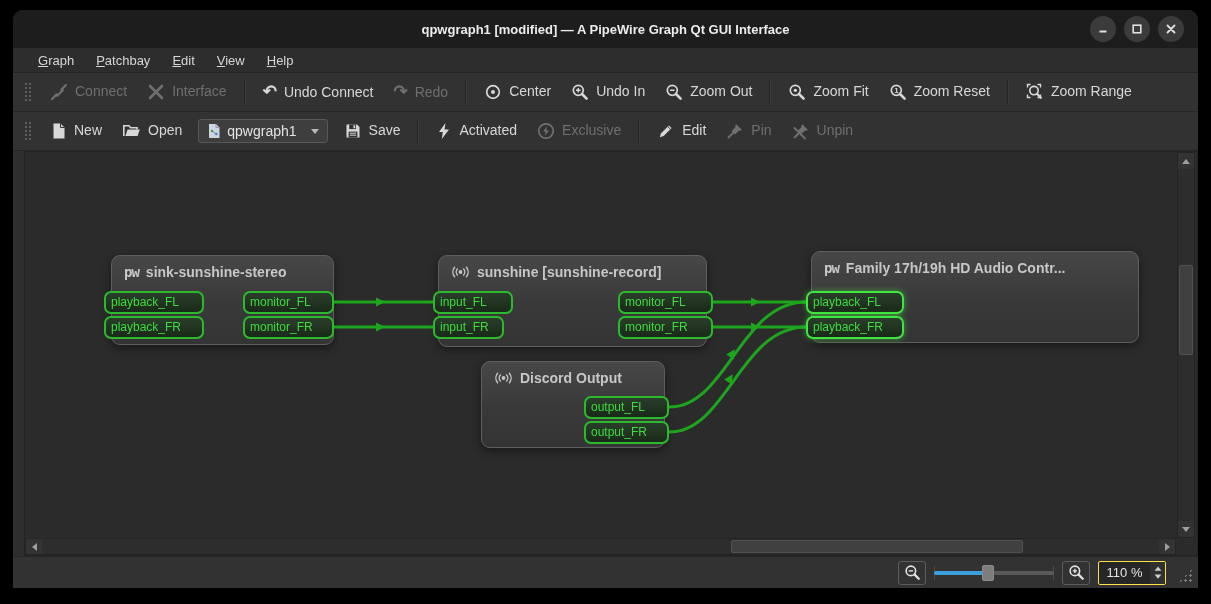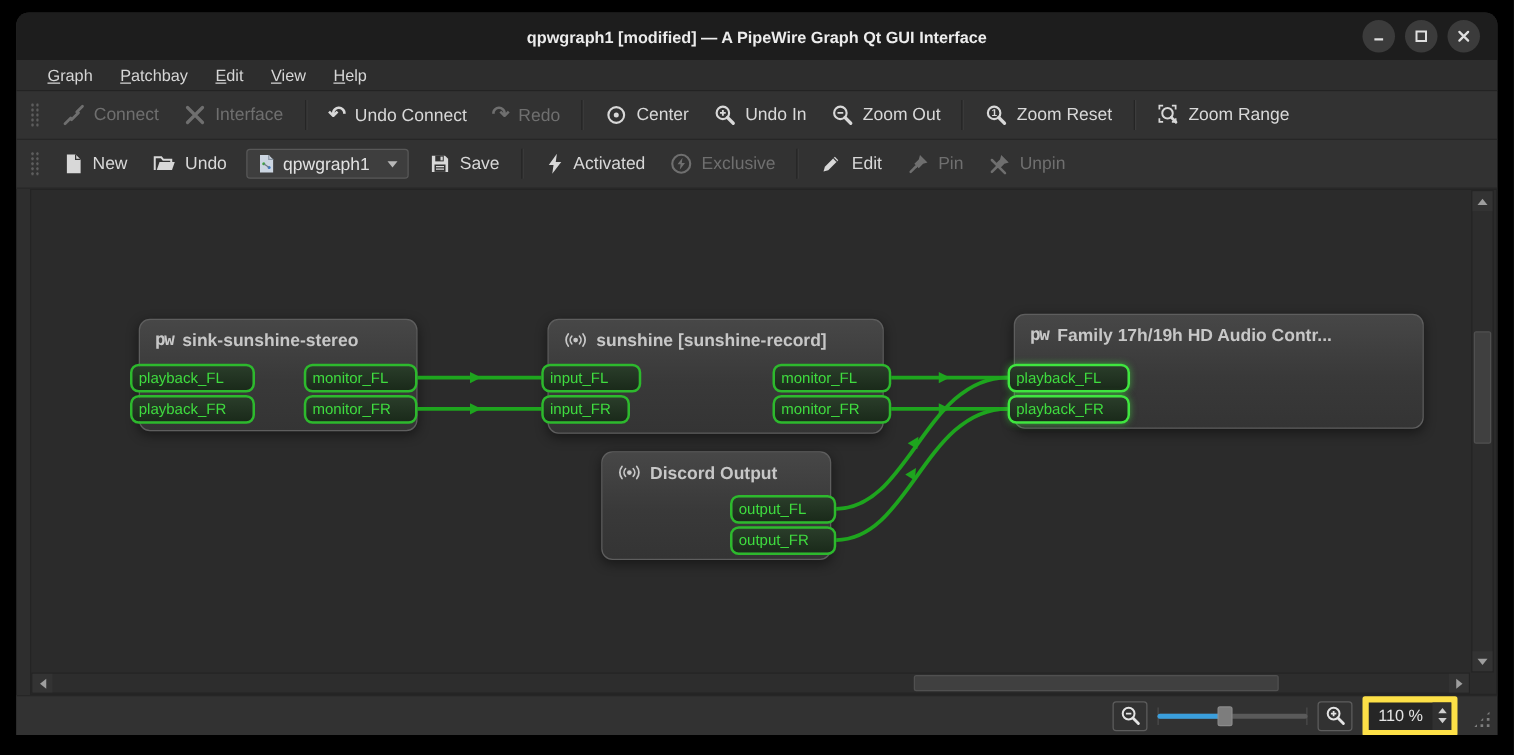--- a/index.html
+++ b/index.html
@@ -59,21 +59,21 @@
   .h-thumb{position:absolute;top:1px;bottom:1px;background:#404040;border:1px solid #505050;border-radius:2px;}
   
   .statusbar{height:32px;background:#323232;border-top:1px solid #262626;flex:none;position:relative;
     display:flex;align-items:center;justify-content:flex-end;gap:8px;padding-right:32px;box-sizing:border-box;}
   .sb-zoombtn{width:26px;height:22px;border:1px solid #5d5d5d;border-radius:3px;display:flex;align-items:center;justify-content:center;color:#e4e4e4;}
   .slider{position:relative;width:120px;height:18px;}
   .slider .tick{position:absolute;top:2px;width:1px;height:14px;background:#4b4b4b;}
   .slider .track{position:absolute;left:0;right:0;top:7px;height:4px;background:#5a5a5a;border-radius:2px;}
   .slider .fill{position:absolute;left:0;top:7px;height:4px;width:54px;background:#3a9fdd;border-radius:2px;}
   .slider .handle{position:absolute;left:48px;top:1px;width:12px;height:16px;background:#7d7d7d;border:1px solid #8b8b8b;border-radius:2px;box-sizing:border-box;}
-  .spinbox{display:flex;width:66px;height:22px;background:#262626;border:5px solid #fde047;border-radius:2px;align-items:stretch;}
+  .spinbox{display:flex;width:66px;height:22px;background:#262626;border:1px solid #fde047;border-radius:2px;align-items:stretch;}
   .spin-value{flex:1;color:#e4e4e4;font-size:13px;display:flex;align-items:center;justify-content:center;}
   .spin-btns{width:15px;display:flex;flex-direction:column;align-items:center;justify-content:center;gap:3px;background:#303030;}
   .spin-btns .tri-up{border-bottom-color:#cfcfcf;transform:scale(.85);}
   .spin-btns .tri-down{border-top-color:#cfcfcf;transform:scale(.85);}
   .grip{position:absolute;right:5px;bottom:5px;width:15px;height:15px;
     background-image:radial-gradient(circle,#7e7e7e 1.1px,transparent 1.3px);background-size:5px 5px;
     clip-path:polygon(100% 0,100% 100%,0 100%);}
 </style>
 </head>
 <body>
@@ -161,20 +161,28 @@
       </svg>
       <span>Zoom Out</span>
     </div>
 
     <div class="tb-sep"></div>
 
     <div class="tb-item">
       <svg width="18" height="18" viewBox="0 0 18 18">
         <circle cx="7.3" cy="7.3" r="5" fill="none" stroke="currentColor" stroke-width="1.7"></circle>
         <path d="M11 11 L15.6 15.6" stroke="currentColor" stroke-width="2.6" stroke-linecap="round"></path>
+        <circle cx="7.3" cy="7.3" r="1.6" fill="currentColor"></circle>
+      </svg>
+      <span>Zoom Fit</span>
+    </div>
+    <div class="tb-item">
+      <svg width="18" height="18" viewBox="0 0 18 18">
+        <circle cx="7.3" cy="7.3" r="5" fill="none" stroke="currentColor" stroke-width="1.7"></circle>
+        <path d="M11 11 L15.6 15.6" stroke="currentColor" stroke-width="2.6" stroke-linecap="round"></path>
         <text x="7.4" y="10.2" text-anchor="middle" font-size="8" font-weight="bold" fill="currentColor">1</text>
       </svg>
       <span>Zoom Reset</span>
     </div>
 
     <div class="tb-sep"></div>
 
     <div class="tb-item">
       <svg width="18" height="18" viewBox="0 0 18 18">
         <path d="M1.5 4.5 V1.5 H4.5 M11.5 1.5 H14.5 V4.5 M14.5 11.5 V14.5 H11.5 M4.5 14.5 H1.5 V11.5" fill="none" stroke="currentColor" stroke-width="1.4"></path>
@@ -194,21 +202,21 @@
         <path d="M10.5 1.5 V5.5 H14.5" fill="none" stroke="#323232" stroke-width="1"></path>
       </svg>
       <span>New</span>
     </div>
 
     <div class="tb-item">
       <svg width="19" height="18" viewBox="0 0 19 18">
         <path d="M1.8 14 V3.8 H7 L8.6 5.8 H15 V7.6" fill="none" stroke="currentColor" stroke-width="1.6"></path>
         <path d="M3.4 14 L5.6 7.6 H17.8 L15.6 14 Z" fill="currentColor"></path>
       </svg>
-      <span>Undo</span>
+      <span>Open</span>
     </div>
 
     <div class="combo">
       <svg width="14" height="16" viewBox="0 0 14 16">
         <path d="M2 1 H9 L12.5 4.5 V15 H2 Z" fill="#ccd6e2"></path>
         <path d="M9 1 V4.5 H12.5" fill="none" stroke="#8b97a5" stroke-width="1"></path>
         <circle cx="5" cy="8" r="1.2" fill="#3aa63a"></circle>
         <circle cx="9.3" cy="11" r="1.2" fill="#3a78c8"></circle>
         <path d="M5 8 L9.3 11" stroke="#6d7986" stroke-width="0.9"></path>
       </svg>

